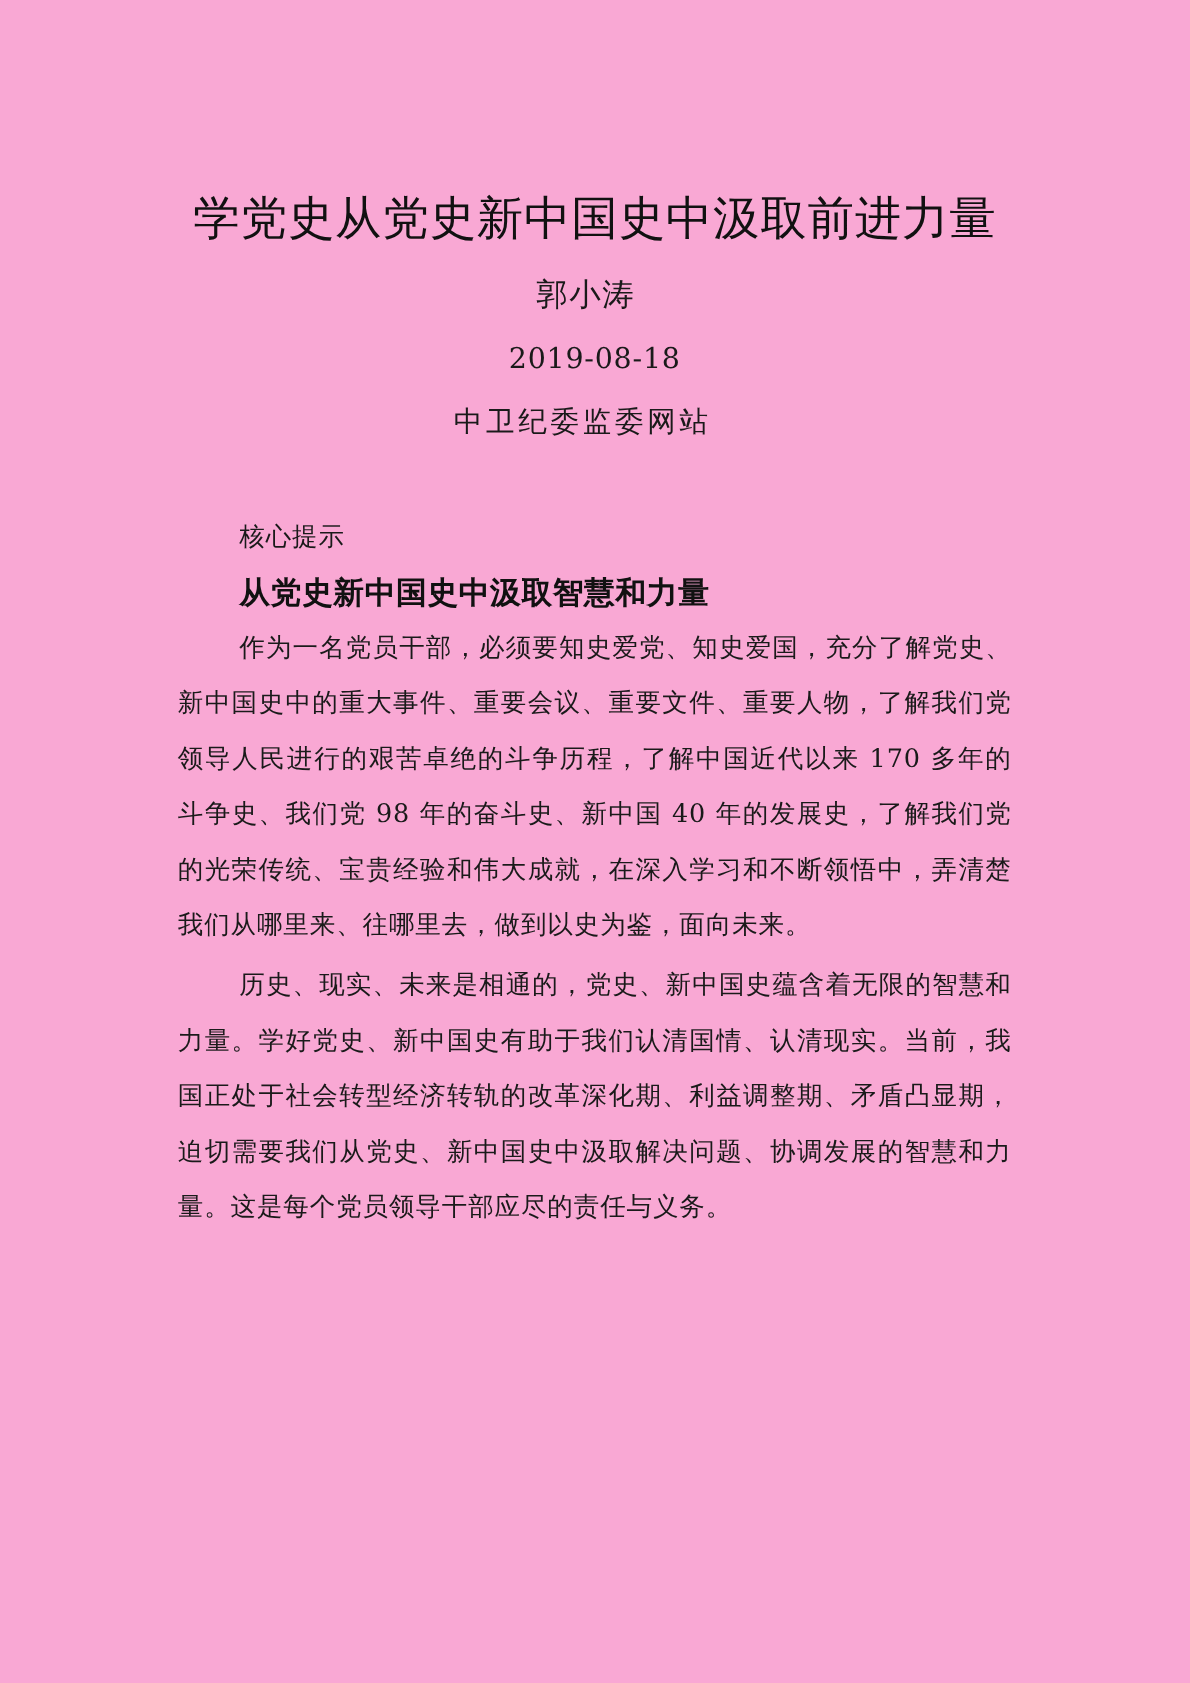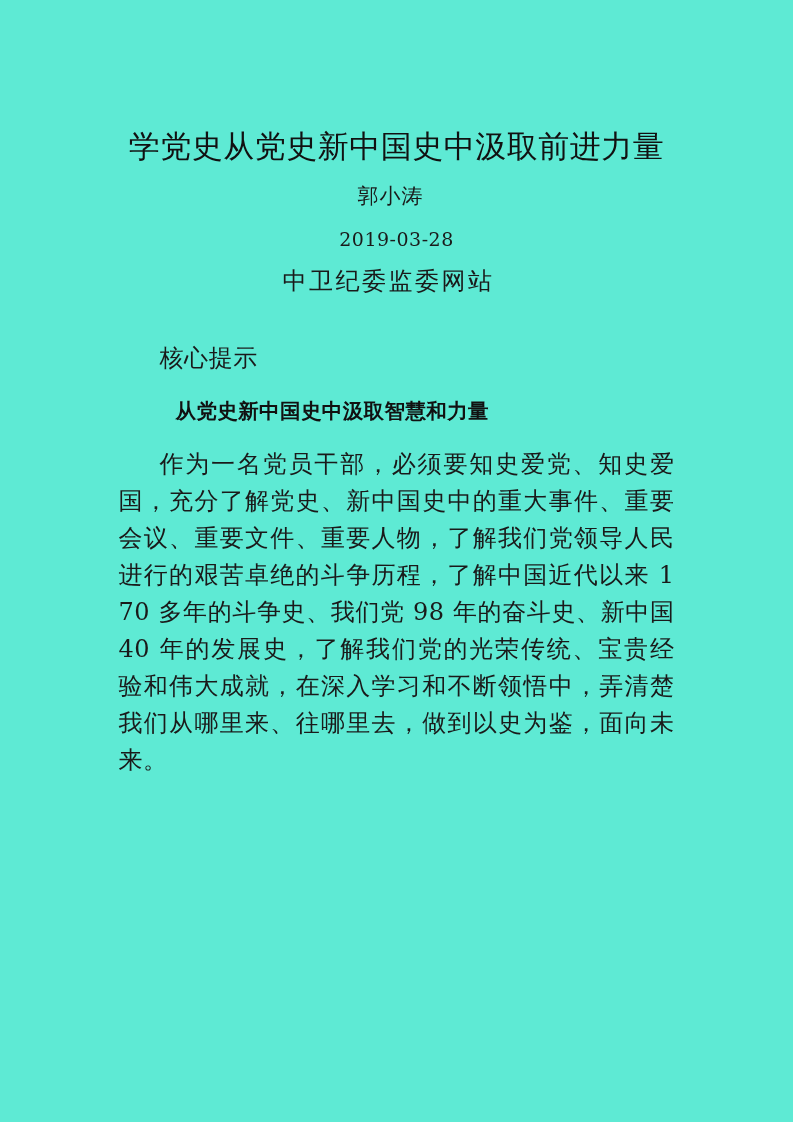--- a/index.html
+++ b/index.html
@@ -14,21 +14,21 @@
     overflow: hidden;
     font-family: "DejaVu Serif", "Liberation Serif", serif;
     color: #1a1a1a;
     -webkit-font-smoothing: antialiased;
   }
 
   .page {
     position: relative;
     width: 793px;
     height: 1122px;
-    background: #5eead4;
+    background: #f9a8d4;
     box-sizing: border-box;
   }
 
   
   .masthead {
     padding-top: 124px;
     text-align: center;
   }
 
   .doc-title {
@@ -57,83 +57,84 @@
     font-size: 19px;
     line-height: 30px;
     font-weight: 400;
     color: #1a1a1a;
     margin: 11px 0 0 0;
     letter-spacing: 0.5px;
   }
 
   .doc-source {
     font-family: "DejaVu Serif", "Liberation Serif", serif;
-    font-size: 24px;
+    font-size: 19px;
     line-height: 30px;
     font-weight: 400;
     color: #1a1a1a;
     margin: 12px 16px 0 0;
     letter-spacing: 2.5px;
   }
 
   
   .body-area {
     margin: 0 auto;
     width: 556px;
     padding-top: 44px;
   }
 
   .para {
     font-family: "DejaVu Serif", "Liberation Serif", serif;
-    font-size: 24px;
+    font-size: 17px;
     line-height: 37px;
     color: #1a1a1a;
     margin: 0;
     text-align: justify;
     text-justify: inter-ideograph;
     letter-spacing: 0.6px;
     word-break: break-all;
   }
 
   .para.indent {
     text-indent: 41px;
   }
 
   .section-head {
     font-family: "DejaVu Sans", "Liberation Sans", sans-serif;
     font-size: 20.5px;
     line-height: 37px;
     font-weight: bold;
     color: #111111;
-    margin: 16px;
+    margin: 0;
     text-indent: 41px;
     letter-spacing: 0.4px;
   }
 
   .gap-sm { height: 3px; }
 </style>
 </head>
 <body>
 
 <div class="page">
 
   <div class="masthead">
     <h1 class="doc-title">学党史从党史新中国史中汲取前进力量</h1>
     <div class="doc-author">郭小涛</div>
-    <div class="doc-date">2019-03-28</div>
+    <div class="doc-date">2019-08-18</div>
     <div class="doc-source">中卫纪委监委网站</div>
   </div>
 
   <div class="body-area">
 
     <p class="para indent">核心提示</p>
 
 
     <p class="section-head">从党史新中国史中汲取智慧和力量</p>
 
     <p class="para indent">作为一名党员干部，必须要知史爱党、知史爱国，充分了解党史、新中国史中的重大事件、重要会议、重要文件、重要人物，了解我们党领导人民进行的艰苦卓绝的斗争历程，了解中国近代以来 170 多年的斗争史、我们党 98 年的奋斗史、新中国 40 年的发展史，了解我们党的光荣传统、宝贵经验和伟大成就，在深入学习和不断领悟中，弄清楚我们从哪里来、往哪里去，做到以史为鉴，面向未来。</p>
 
     <div class="gap-sm"></div>
 
+    <p class="para indent">历史、现实、未来是相通的，党史、新中国史蕴含着无限的智慧和力量。学好党史、新中国史有助于我们认清国情、认清现实。当前，我国正处于社会转型经济转轨的改革深化期、利益调整期、矛盾凸显期，迫切需要我们从党史、新中国史中汲取解决问题、协调发展的智慧和力量。这是每个党员领导干部应尽的责任与义务。</p>
 
   </div>
 
 </div>
 
 </body></html>

